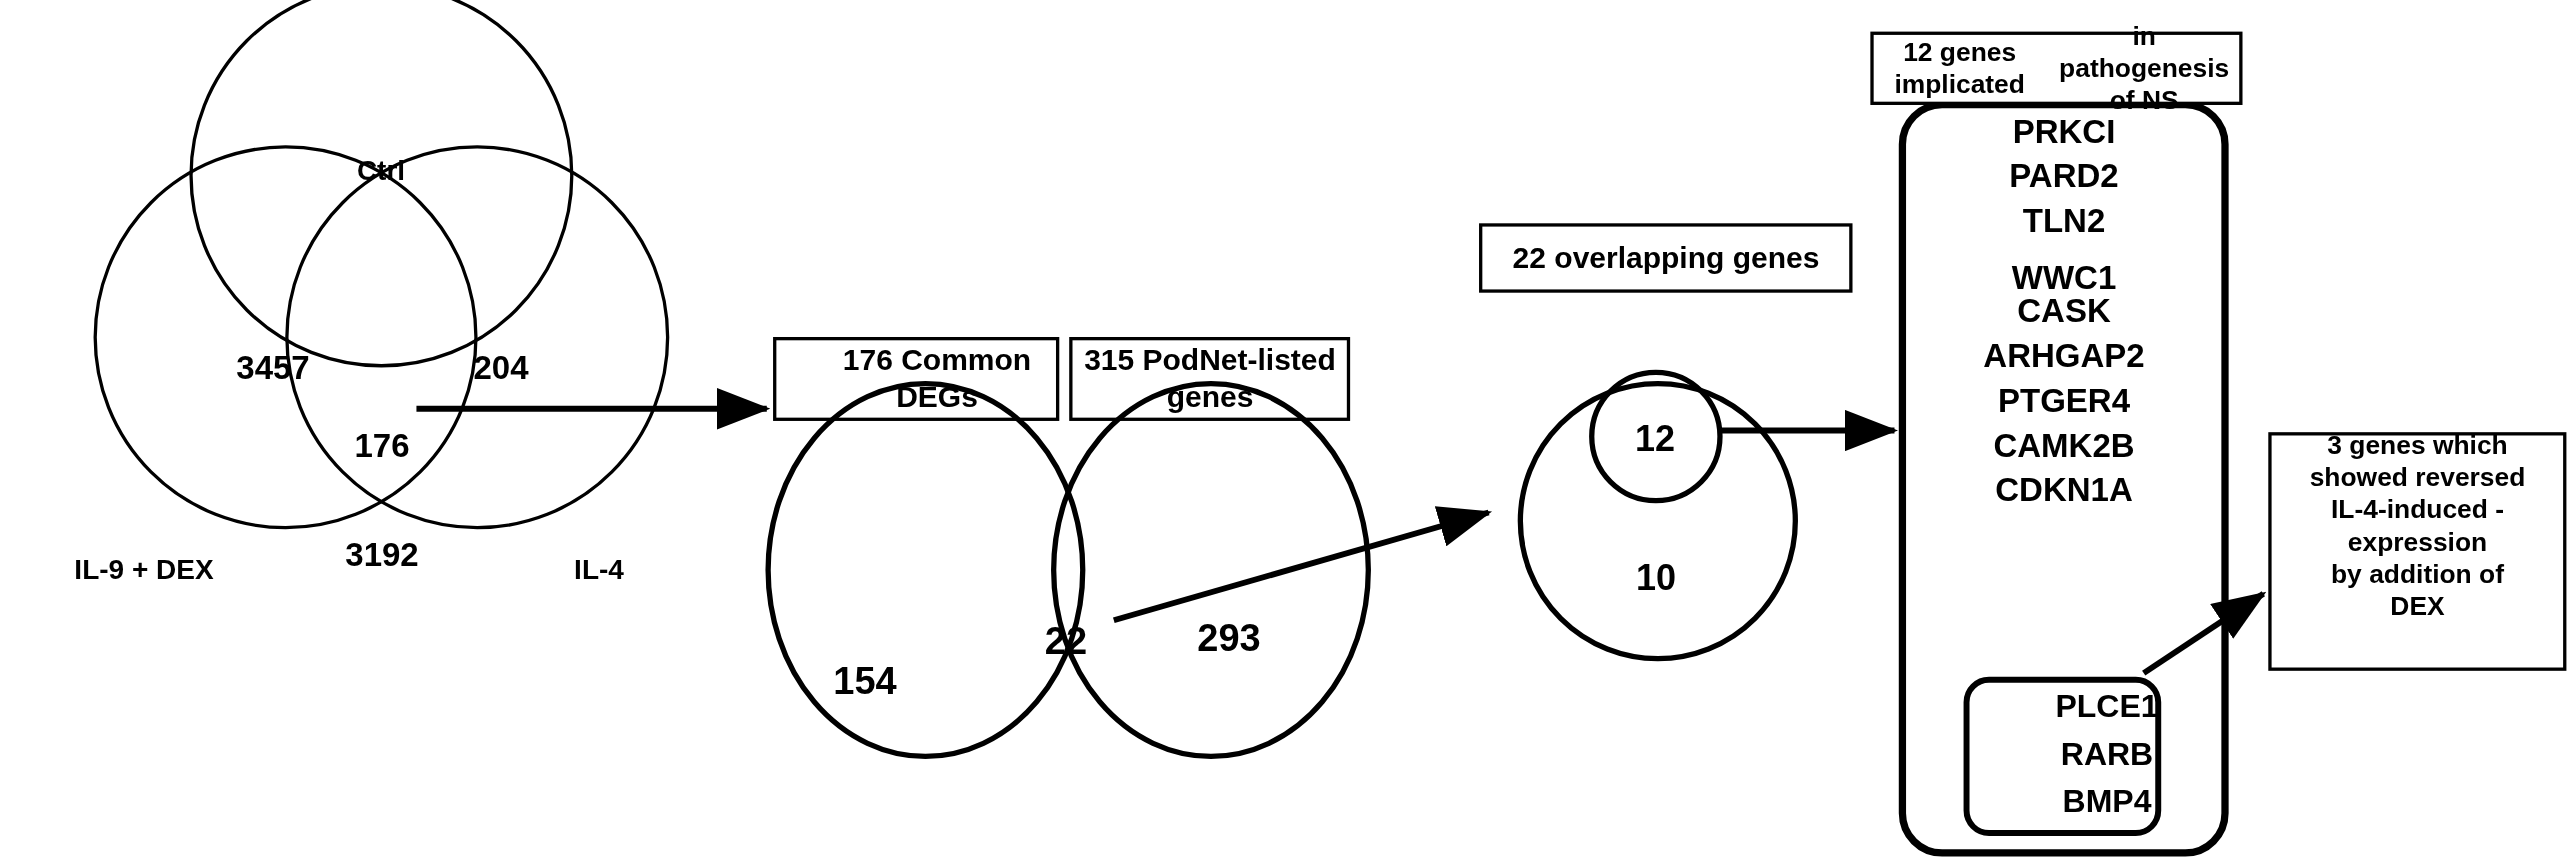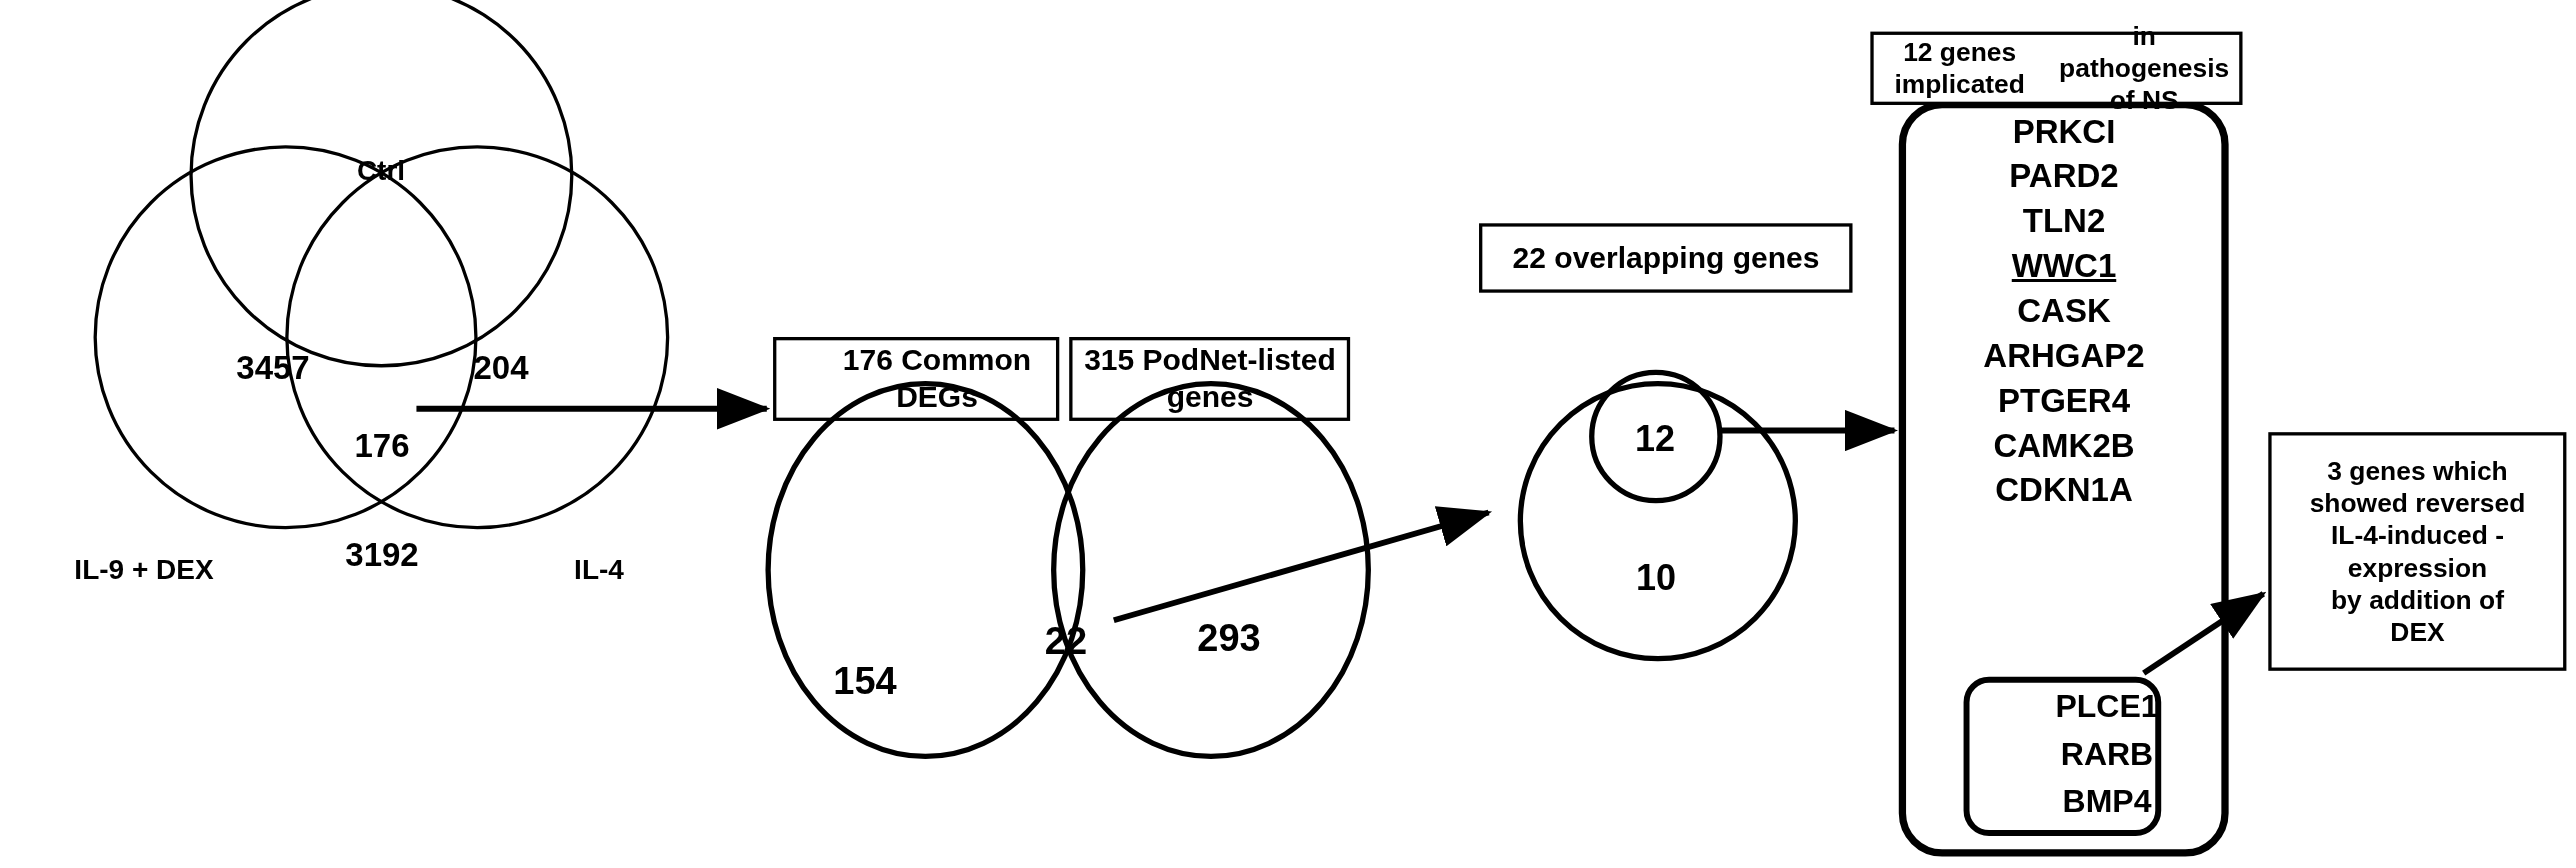--- a/index.html
+++ b/index.html
@@ -125,32 +125,32 @@
     <rect x="2832" y="50" width="558" height="106" fill="#ffffff" stroke="#000" stroke-width="5"></rect>
   </svg>
   <div class="boxtxt sz-box-sm" style="left:1872px;top:33px;width:369px;height:70px;flex-direction:row;">
     <span>12 genes implicated</span>
     <span>in pathogenesis of NS</span>
   </div>
 
   <div class="genetxt sz-gene" style="left:2064px;top:132px;">PRKCI</div>
   <div class="genetxt sz-gene" style="left:2064px;top:176px;">PARD2</div>
   <div class="genetxt sz-gene" style="left:2064px;top:221px;">TLN2</div>
-  <div class="genetxt sz-gene" style="left:2064px;top:266px;text-decoration:underline;">WWC1</div>
+  <div class="genetxt sz-gene" style="left:2064px;top:278px;">WWC1</div>
   <div class="genetxt sz-gene" style="left:2064px;top:311px;">CASK</div>
   <div class="genetxt sz-gene" style="left:2064px;top:356px;">ARHGAP2</div>
   <div class="genetxt sz-gene" style="left:2064px;top:401px;">PTGER4</div>
   <div class="genetxt sz-gene" style="left:2064px;top:446px;">CAMK2B</div>
   <div class="genetxt sz-gene" style="left:2064px;top:490px;">CDKN1A</div>
 
   <div class="genetxt sz-gene-inner" style="left:2063px;top:706px;">PLCE1</div>
   <div class="genetxt sz-gene-inner" style="left:2063px;top:754px;">RARB</div>
   <div class="genetxt sz-gene-inner" style="left:2063px;top:801px;">BMP4</div>
 
-  <div class="boxtxt sz-box-sm" style="left:2270px;top:434px;width:295px;height:235px;flex-direction:column;">
+  <div class="boxtxt sz-box-sm" style="left:2270px;top:408px;width:295px;height:235px;flex-direction:column;">
     <span>3 genes which</span>
     <span>showed reversed</span>
     <span>IL-4-induced -</span>
     <span>expression</span>
     <span>by addition of</span>
     <span>DEX</span>
   </div>
 
 </div>
 

